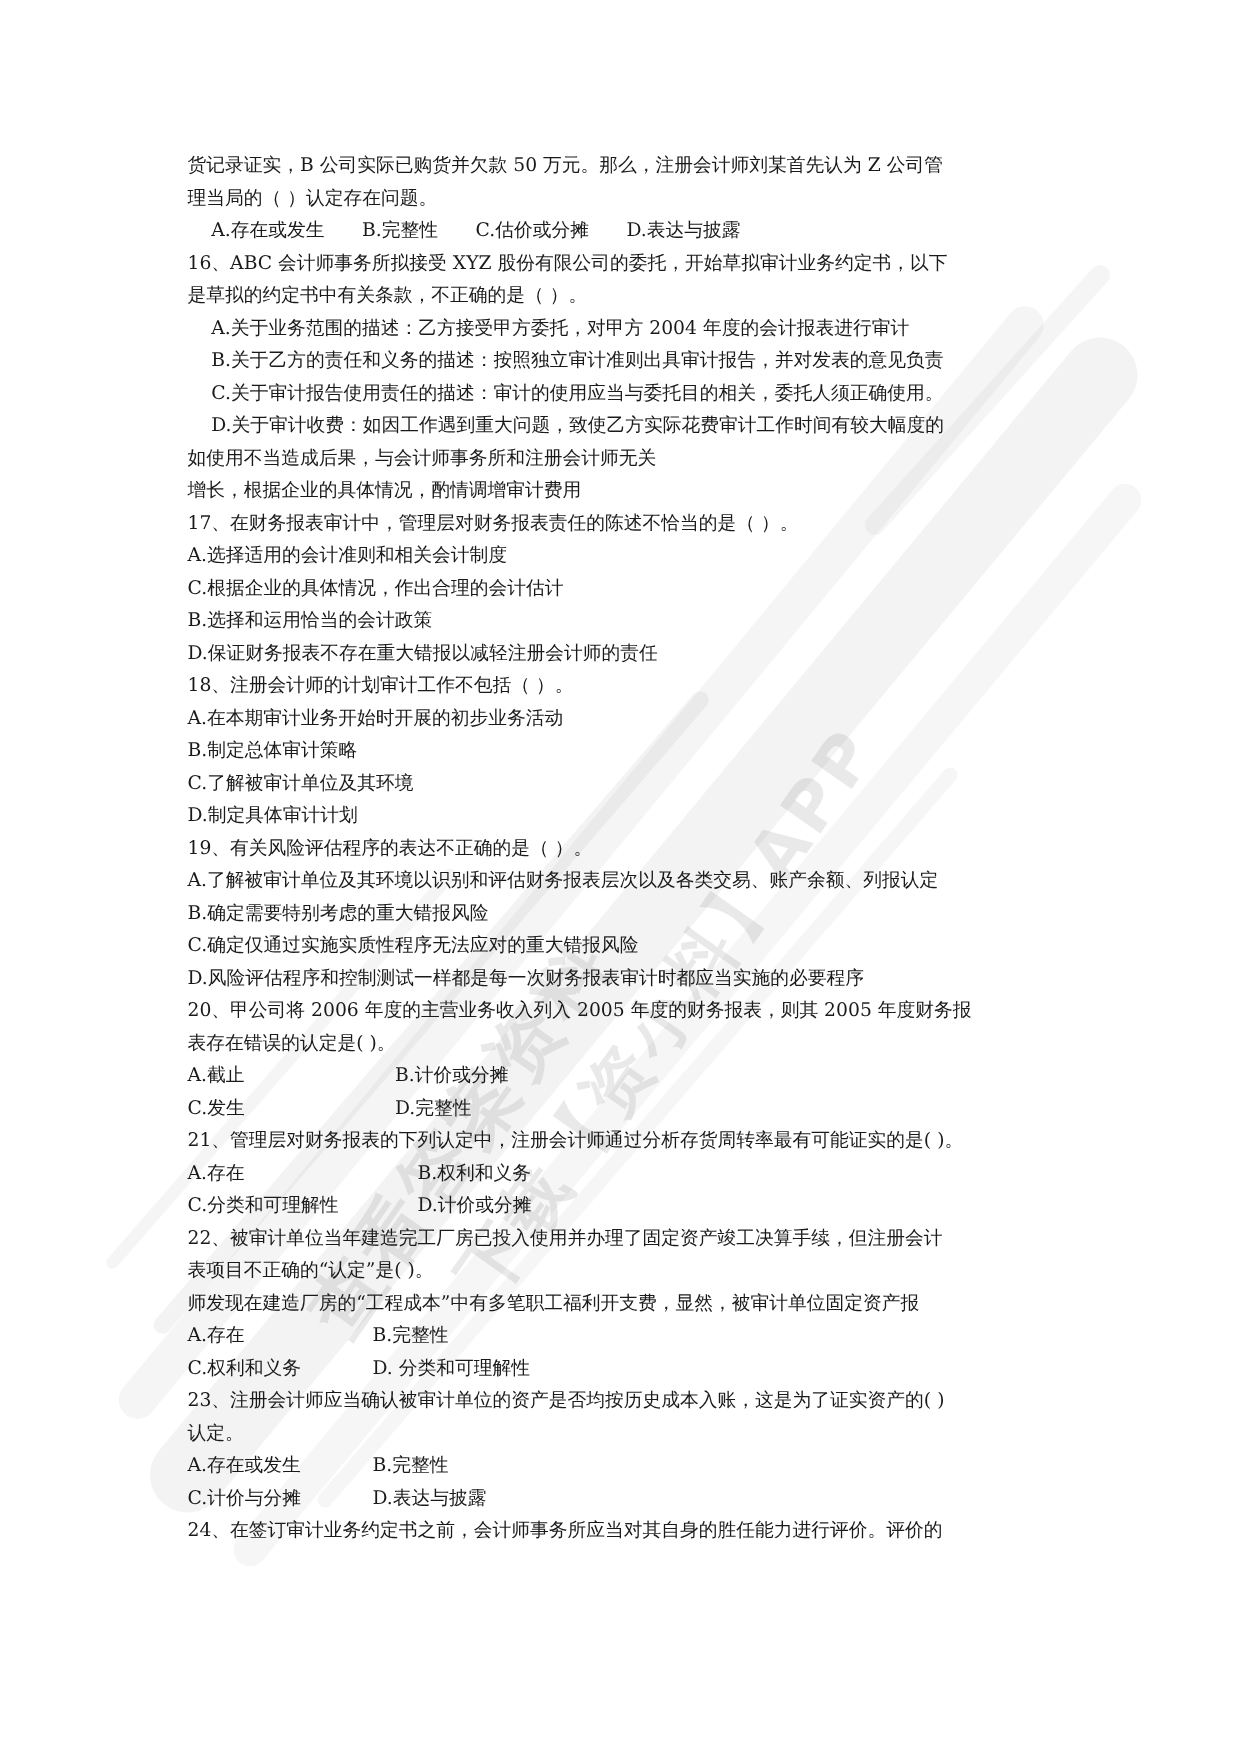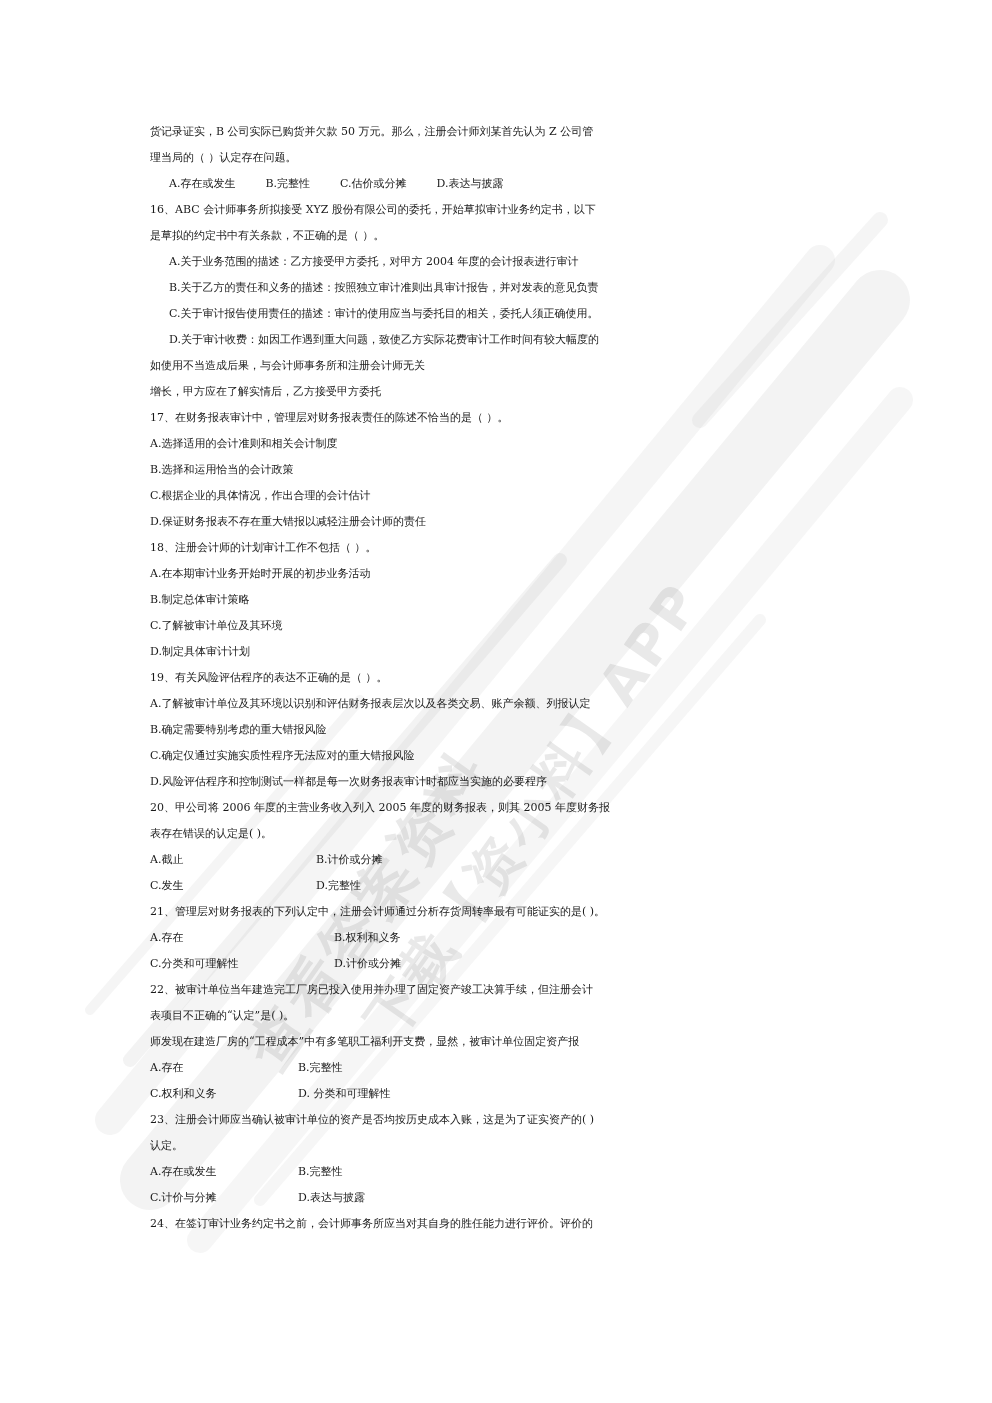--- a/index.html
+++ b/index.html
@@ -49,21 +49,21 @@
       left: 350px; top: 1010px;
       font-size: 54px;
       transform: rotate(-55deg);
     }
     .content {
       position: absolute;
       left: 150px;
       top: 119px;
       width: 694px;
       z-index: 2;
-      font-size: 11px;
+      font-size: 15px;
       line-height: 26px;
     }
     .line {
       display: block;
       white-space: nowrap;
       height: 26px;
       overflow: visible;
     }
     .indent { padding-left: 19px; }
     .opt-row { display: flex; white-space: nowrap; height: 26px; }
@@ -104,26 +104,26 @@
       <span class="opt">D.表达与披露</span>
     </div>
 
     <span class="line">16、ABC 会计师事务所拟接受 XYZ 股份有限公司的委托，开始草拟审计业务约定书，以下</span>
     <span class="line">是草拟的约定书中有关条款，不正确的是（  ）。</span>
     <span class="line indent">A.关于业务范围的描述：乙方接受甲方委托，对甲方 2004 年度的会计报表进行审计</span>
     <span class="line indent">B.关于乙方的责任和义务的描述：按照独立审计准则出具审计报告，并对发表的意见负责</span>
     <span class="line indent">C.关于审计报告使用责任的描述：审计的使用应当与委托目的相关，委托人须正确使用。</span>
     <span class="line indent">D.关于审计收费：如因工作遇到重大问题，致使乙方实际花费审计工作时间有较大幅度的</span>
     <span class="line">如使用不当造成后果，与会计师事务所和注册会计师无关</span>
-    <span class="line">增长，甲方应在了解实情后，乙方接受甲方委托</span>
+    <span class="line">增长，根据企业的具体情况，酌情调增审计费用</span>
 
     <span class="line">17、在财务报表审计中，管理层对财务报表责任的陈述不恰当的是（  ）。</span>
     <span class="line">A.选择适用的会计准则和相关会计制度</span>
+    <span class="line">C.根据企业的具体情况，作出合理的会计估计</span>
     <span class="line">B.选择和运用恰当的会计政策</span>
-    <span class="line">C.根据企业的具体情况，作出合理的会计估计</span>
     <span class="line">D.保证财务报表不存在重大错报以减轻注册会计师的责任</span>
 
     <span class="line">18、注册会计师的计划审计工作不包括（  ）。</span>
     <span class="line">A.在本期审计业务开始时开展的初步业务活动</span>
     <span class="line">B.制定总体审计策略</span>
     <span class="line">C.了解被审计单位及其环境</span>
     <span class="line">D.制定具体审计计划</span>
 
     <span class="line">19、有关风险评估程序的表达不正确的是（  ）。</span>
     <span class="line">A.了解被审计单位及其环境以识别和评估财务报表层次以及各类交易、账产余额、列报认定</span>

